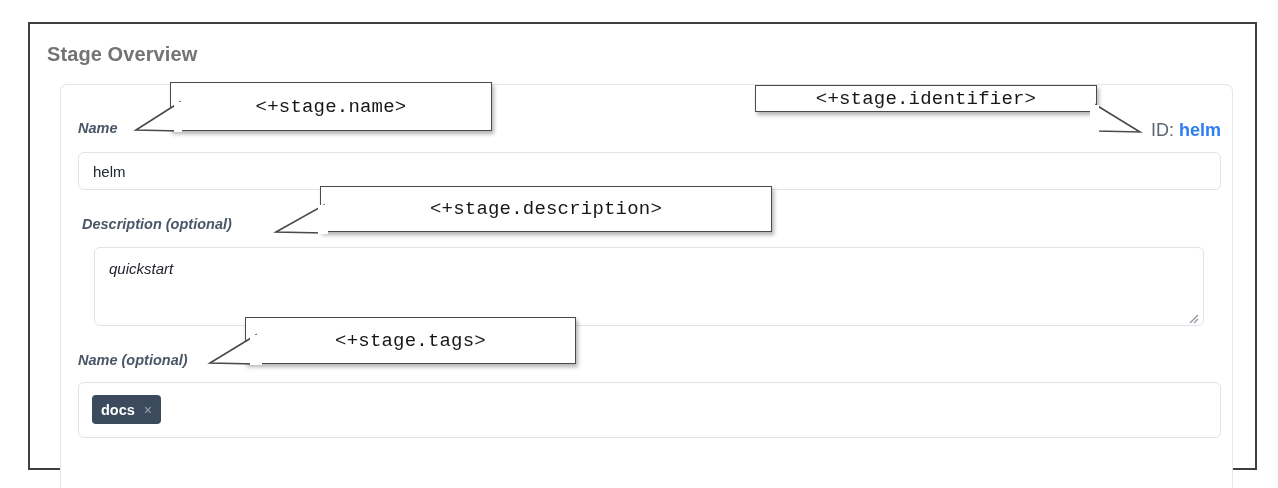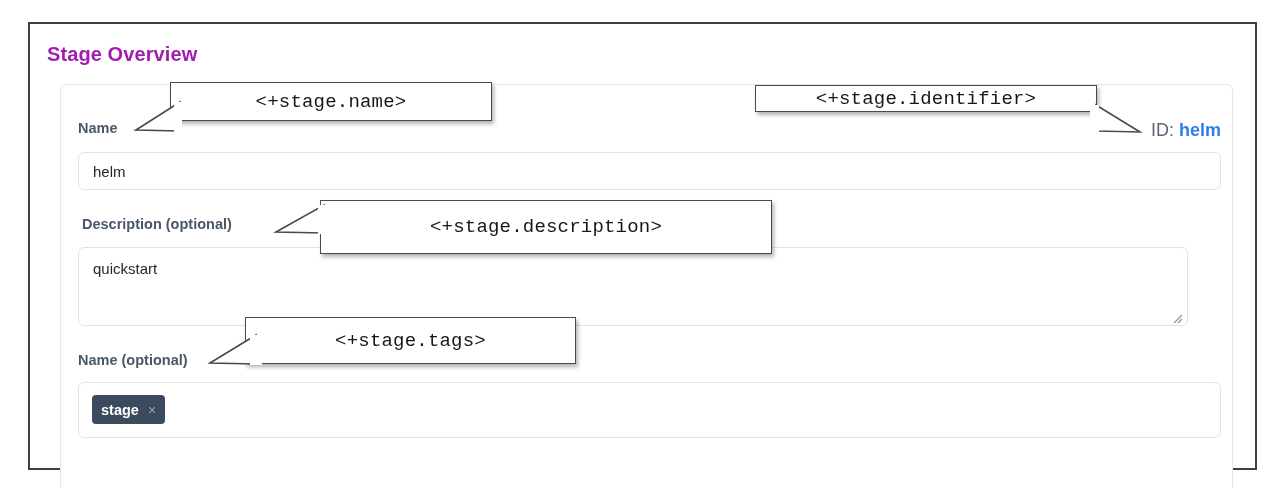--- a/index.html
+++ b/index.html
@@ -11,33 +11,34 @@
 
   
   #outer-frame{
     position:absolute;left:28px;top:22px;width:1229px;height:448px;
     border:2px solid #3f3f3f;background:#fff;box-sizing:border-box;
   }
 
   
   #page-title{
     position:absolute;left:47px;top:43px;
-    font-size:20px;font-weight:bold;color:#a21caf;letter-spacing:.1px;
+    font-size:20px;font-weight:bold;color:#737373;letter-spacing:.1px;
   }
 
   
   #stage-card{
     position:absolute;left:60px;top:84px;width:1173px;height:404px;
     border:1px solid #e3e6ea;border-bottom:none;border-radius:7px 7px 0 0;
     background:#fff;box-sizing:border-box;
   }
 
   .field-label{
     position:absolute;font-size:14.5px;font-weight:bold;color:#4a5768;
     white-space:nowrap;
+    font-style:italic;
   }
 
   .text-input{
     position:absolute;background:#fff;border:1px solid #dfe3e8;border-radius:6px;
     box-sizing:border-box;display:flex;align-items:center;
     padding:0 14px;font-size:15px;color:#22262e;
   }
   .text-area{
     position:absolute;background:#fff;border:1px solid #dfe3e8;border-radius:6px;
     box-sizing:border-box;padding:12px 14px;font-size:15px;color:#22262e;
@@ -92,61 +93,61 @@
   <span>helm</span>
 </div>
 
 <div id="identifier-line">
   <span>ID:</span>
   <span class="id-value">helm</span>
 </div>
 
 <div class="field-label" style="left:82px;top:216px;">Description (optional)</div>
 
-<div class="text-area" style="left:78px;top:247px;width:1110px;height:79px;">
+<div class="text-area" style="left:94px;top:247px;width:1110px;height:79px;font-style:italic;">
   <span>quickstart</span>
   <span class="resize-grip">
     <svg width="12" height="12" viewBox="0 0 12 12">
       <path d="M11 3 L3 11 M11 7 L7 11" stroke="#8d949c" stroke-width="1.2" fill="none"></path>
     </svg>
   </span>
 </div>
 
 <div class="field-label" style="left:78px;top:352px;">Name (optional)</div>
 
 <div class="text-input" style="left:78px;top:382px;width:1143px;height:56px;"></div>
 
 <div id="tag-chip">
-  <span>stage</span>
+  <span>docs</span>
   <span class="chip-x">×</span>
 </div>
 
 <div class="callout-tail" style="left:136px;top:100px;">
   <svg width="46" height="34" viewBox="0 0 46 34">
     <polygon points="0,30 44,2 44,31" fill="#ffffff" stroke="#4a4a4a" stroke-width="1.6" stroke-linejoin="miter"></polygon>
     <rect x="38" y="2" width="8" height="30" fill="#ffffff"></rect>
   </svg>
 </div>
-<div class="callout" style="left:170px;top:82px;width:322px;height:39px;">&lt;+stage.name&gt;</div>
+<div class="callout" style="left:170px;top:82px;width:322px;height:49px;">&lt;+stage.name&gt;</div>
 
 <div class="callout-tail" style="left:1090px;top:104px;">
   <svg width="52" height="32" viewBox="0 0 52 32">
     <polygon points="50,28 6,1 6,27" fill="#ffffff" stroke="#4a4a4a" stroke-width="1.6" stroke-linejoin="miter"></polygon>
     <rect x="0" y="1" width="9" height="27" fill="#ffffff"></rect>
   </svg>
 </div>
 <div class="callout" style="left:755px;top:85px;width:342px;height:27px;">&lt;+stage.identifier&gt;</div>
 
 <div class="callout-tail" style="left:276px;top:203px;">
   <svg width="52" height="34" viewBox="0 0 52 34">
     <polygon points="0,29 48,2 48,30" fill="#ffffff" stroke="#4a4a4a" stroke-width="1.6" stroke-linejoin="miter"></polygon>
     <rect x="42" y="2" width="10" height="29" fill="#ffffff"></rect>
   </svg>
 </div>
-<div class="callout" style="left:320px;top:186px;width:452px;height:54px;margin-top:14px;">&lt;+stage.description&gt;</div>
+<div class="callout" style="left:320px;top:186px;width:452px;height:46px;">&lt;+stage.description&gt;</div>
 
 <div class="callout-tail" style="left:210px;top:333px;">
   <svg width="52" height="34" viewBox="0 0 52 34">
     <polygon points="0,30 46,2 46,31" fill="#ffffff" stroke="#4a4a4a" stroke-width="1.6" stroke-linejoin="miter"></polygon>
     <rect x="40" y="2" width="12" height="30" fill="#ffffff"></rect>
   </svg>
 </div>
 <div class="callout" style="left:245px;top:317px;width:331px;height:47px;">&lt;+stage.tags&gt;</div>
 
 </body></html>

